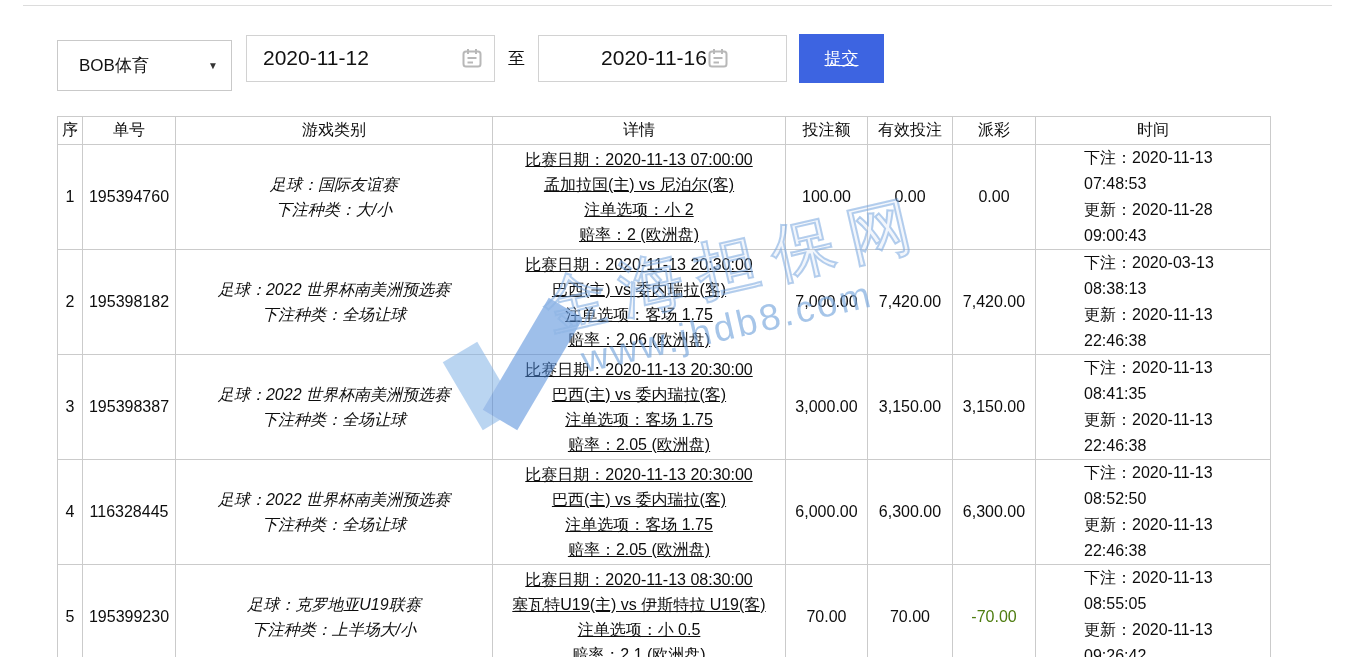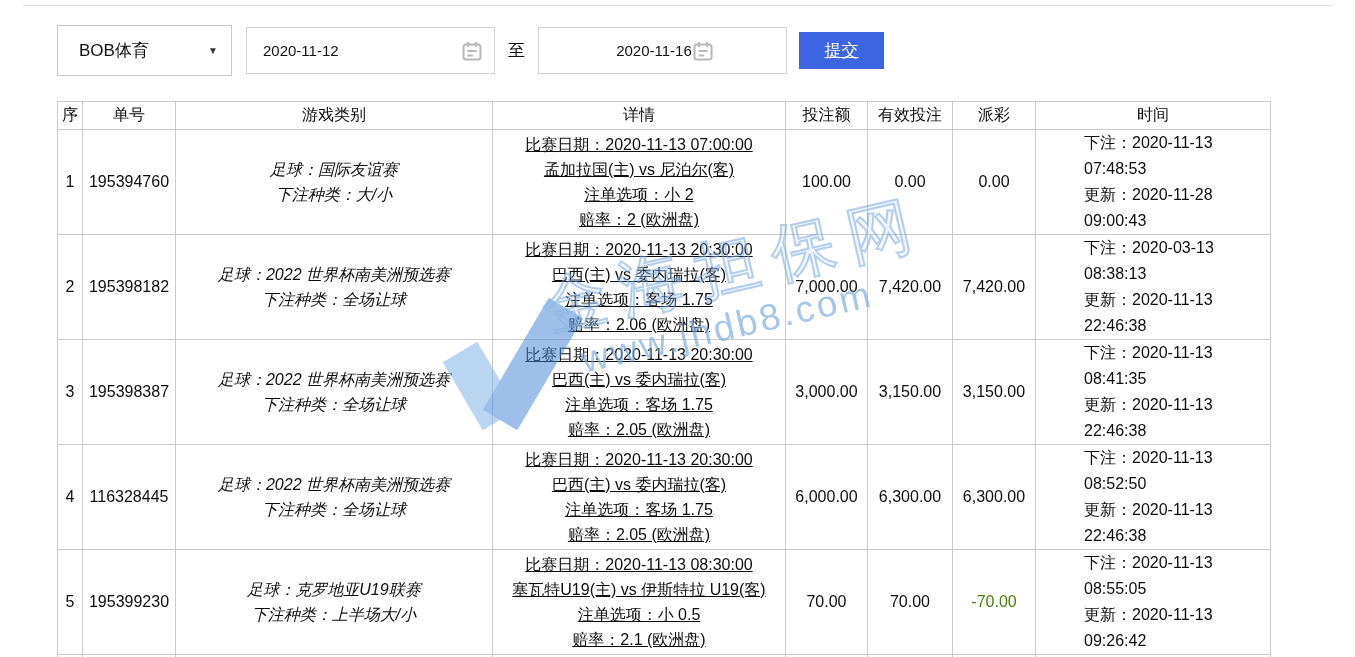--- a/index.html
+++ b/index.html
@@ -8,32 +8,32 @@
     width:1355px; height:657px; overflow:hidden; position:relative;
     font-family:"Liberation Sans","DejaVu Sans",sans-serif; color:#111;
   }
   .top-line { height:1px; background:#dcdcdc; margin:5px 23px 0 23px; }
 
   
   .controls { display:flex; align-items:center; margin:19px 0 0 57px; }
   .select-box {
     width:175px; height:51px; border:1px solid #c9c9c9;
     display:flex; align-items:center; justify-content:space-between;
-    padding:0 13px 0 21px; font-size:17px; cursor:pointer; background:#fff;
+    padding:0 13px 0 21px; font-size:17px; cursor:pointer; background:#fff;margin-top:15px;
   }
   .select-arrow { font-size:10px; color:#333; }
   .date-box {
     width:249px; height:47px; border:1px solid #d2d2d2; margin-left:14px;
     display:flex; align-items:center; justify-content:space-between;
-    padding:0 11px 0 16px; font-size:15px; background:#fff; cursor:pointer;
+    padding:0 11px 0 16px; font-size:21px; background:#fff; cursor:pointer;
   }
   .cal-icon { width:22px; height:22px; display:block; }
   .to-label { margin:0 13px 0 13px; font-size:17px; }
   .submit-btn {
-    width:85px; height:37px; margin-left:12px; border:none; cursor:pointer;
+    width:85px; height:49px; margin-left:12px; border:none; cursor:pointer;
     background:#3d64e1; color:#fff; font-size:17px;
     font-family:"Liberation Sans","DejaVu Sans",sans-serif;
     text-decoration:underline;
   }
 
   
   table.records {
     border-collapse:collapse; table-layout:fixed; width:1213px;
     margin:25px 0 0 57px; font-size:16px; color:#0d0d0d;
   }

